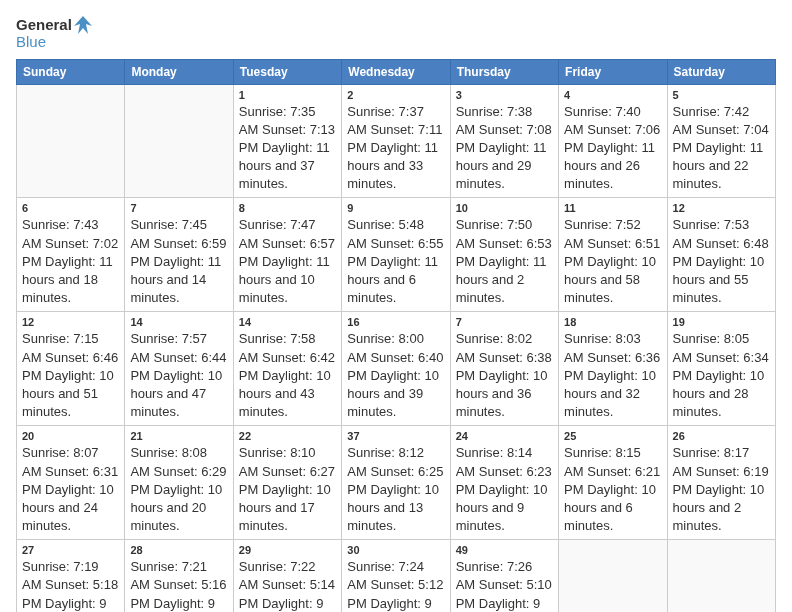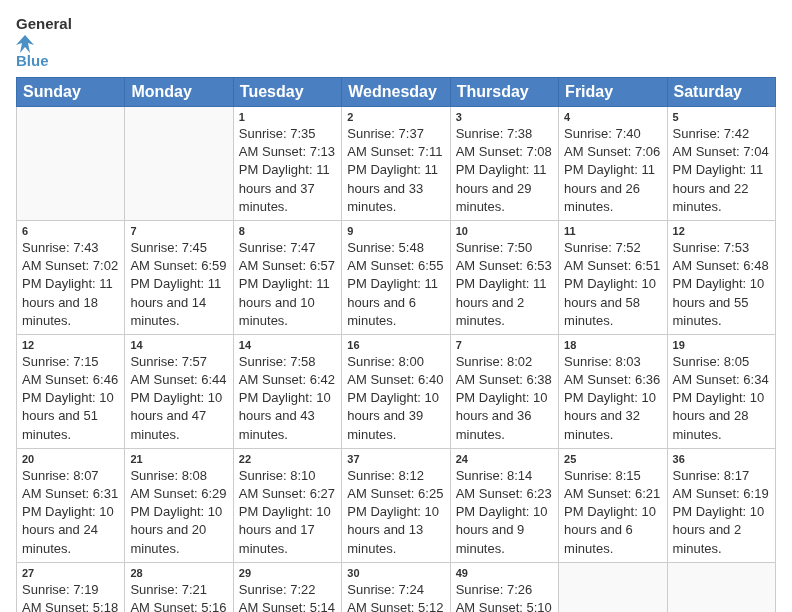--- a/index.html
+++ b/index.html
@@ -42,21 +42,21 @@
       color: #555;
     }
     .calendar {
       width: 100%;
       border-collapse: collapse;
       flex: 1;
     }
     .calendar th {
       background: #4a7fc1;
       color: #fff;
-      font-size: 16px;
+      font-size: 12px;
       font-weight: bold;
       padding: 5px 6px;
       text-align: left;
       border: 1px solid #3a6faf;
     }
     .calendar td {
       border: 1px solid #ccc;
       vertical-align: top;
       padding: 4px 5px;
       font-size: 10px;
@@ -83,27 +83,27 @@
       color: #333;
     }
   </style>
 </head>
 <body>
 
 <div class="page">
   <div class="header">
     <div class="logo">
   <div style="display:flex;flex-direction:column;line-height:1.1;">
-    <div style="display:flex;align-items:flex-start;gap:2px;flex-direction:column;">
+    <div style="display:flex;align-items:center;gap:2px;">
       <span style="font-size:15px;font-weight:bold;color:#333;">General</span>
       <svg width="18" height="18" viewBox="0 0 18 18">
         <polygon points="9,0 18,10 12,8 14,18 9,12 4,18 6,8 0,10" fill="#4a90c4"></polygon>
       </svg>
     </div>
-    <span style="font-size:15px;font-weight:bold;color:#4a90c4;">Blue</span>
+    <span style="font-size:15px;font-weight:normal;color:#4a90c4;">Blue</span>
   </div>
 </div>
     <div class="title-block">
       <div class="month-title"></div>
       <div class="subtitle"></div>
     </div>
   </div>
 
   <table class="calendar">
     <thead>
@@ -296,21 +296,21 @@
 and 9 minutes.</div>
           </td>
           <td>
             <span class="day-num">25</span>
             <div class="day-info">Sunrise: 8:15 AM
 Sunset: 6:21 PM
 Daylight: 10 hours
 and 6 minutes.</div>
           </td>
           <td>
-            <span class="day-num">36</span>
+            <span class="day-num">26</span>
             <div class="day-info">Sunrise: 8:17 AM
 Sunset: 6:19 PM
 Daylight: 10 hours
 and 2 minutes.</div>
           </td>
         </tr>
         <tr>
           <td>
             <span class="day-num">27</span>
             <div class="day-info">Sunrise: 7:19 AM

